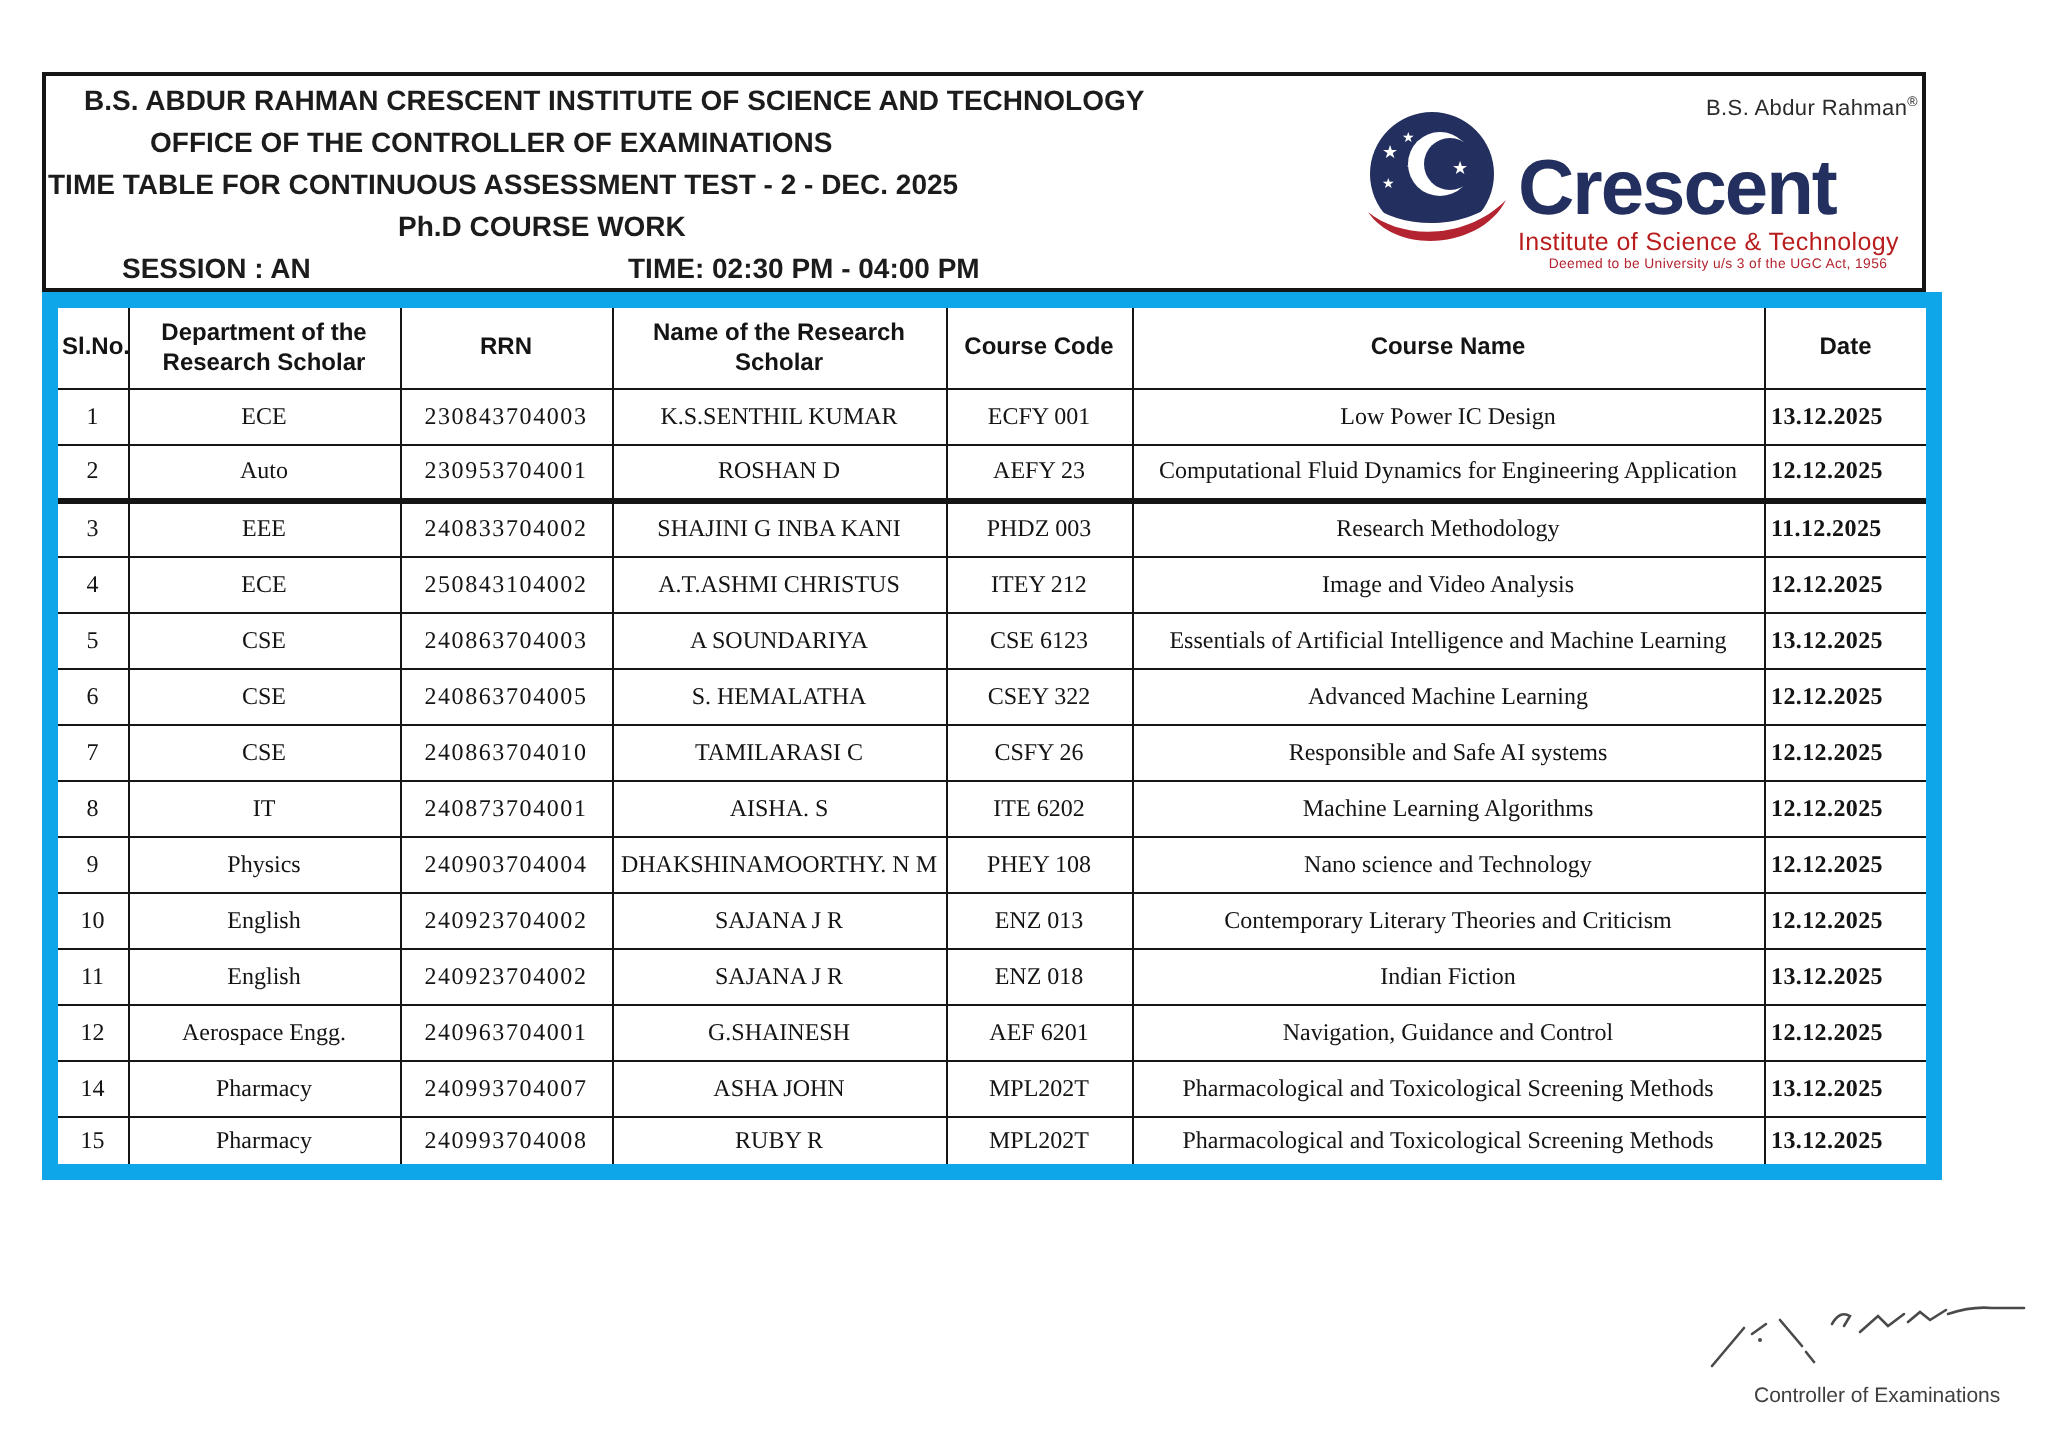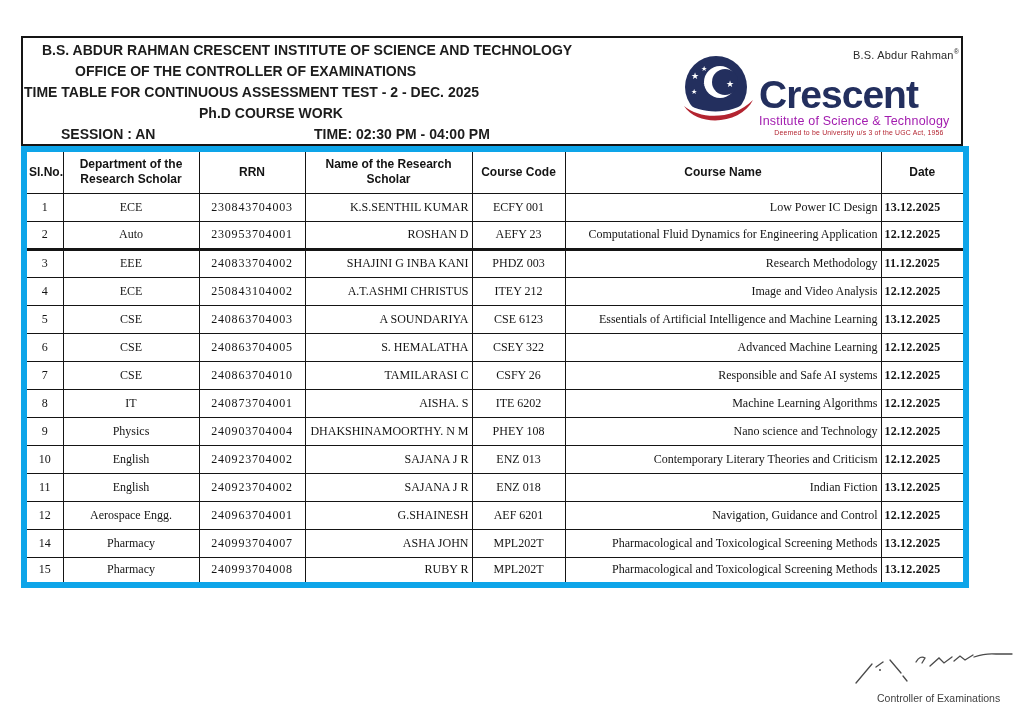--- a/index.html
+++ b/index.html
@@ -32,55 +32,55 @@
   
   .logo-wrap { position: absolute; left: 656px; top: 10px; width: 284px; height: 92px; }
   .emblem { position: absolute; left: 0; top: 6px; width: 80px; height: 78px; }
   .brand { position: absolute; left: 80px; top: 0; width: 200px; }
   .brand-top { text-align: right; font-size: 11px; color: #2b2b2b; letter-spacing: 0.2px; padding-right: 0px; }
   .brand-top sup { font-size: 7px; }
   .brand-name {
     font-size: 39px; font-weight: bold; color: #232f5e;
     letter-spacing: -1px; line-height: 0.92; margin-top: 16px;
   }
-  .brand-tagline { font-size: 12.5px; color: #a21caf; letter-spacing: 0.2px; margin-top: 1px; }
+  .brand-tagline { font-size: 12.5px; color: #b91c1c; letter-spacing: 0.2px; margin-top: 1px; }
   .brand-subtag { font-size: 6.9px; color: #b32430; text-align: center; margin-top: 1px; letter-spacing: 0.2px; }
 
   
   table.tt {
     position: absolute; left: 21px; top: 146px;
     width: 942px;
     border-collapse: collapse;
     table-layout: fixed;
   }
   table.tt th, table.tt td {
     border: 1.5px solid #151515;
     overflow: hidden;
     white-space: nowrap;
   }
-  table.tt { border: 6px solid #0ea5e9; }
+  table.tt { border: 8px solid #0ea5e9; }
   table.tt thead th {
     height: 44px;
     font-size: 12px; font-weight: bold;
     text-align: center; vertical-align: middle;
     line-height: 1.25;
     white-space: normal;
     padding: 0 2px;
     color: #141414;
   }
   table.tt tbody td {
     height: 28px;
     font-family: "Liberation Serif", serif;
     font-size: 12px;
     color: #141414;
     vertical-align: middle;
     padding: 0 3px;
   }
   td.c { text-align: center; }
-  td.l { text-align: right; padding-left: 5px; margin-left: 48px; }
+  td.l { text-align: center; padding-left: 5px; margin-left: 48px; }
   td.rrn { letter-spacing: 0.8px; }
   td.course { font-size: 11.5px; }
   td.date {
     text-align: left;
     font-weight: bold;
     font-size: 15px;
     letter-spacing: 0.2px;
   }
   
   table.tt tbody tr:nth-child(3) td,

